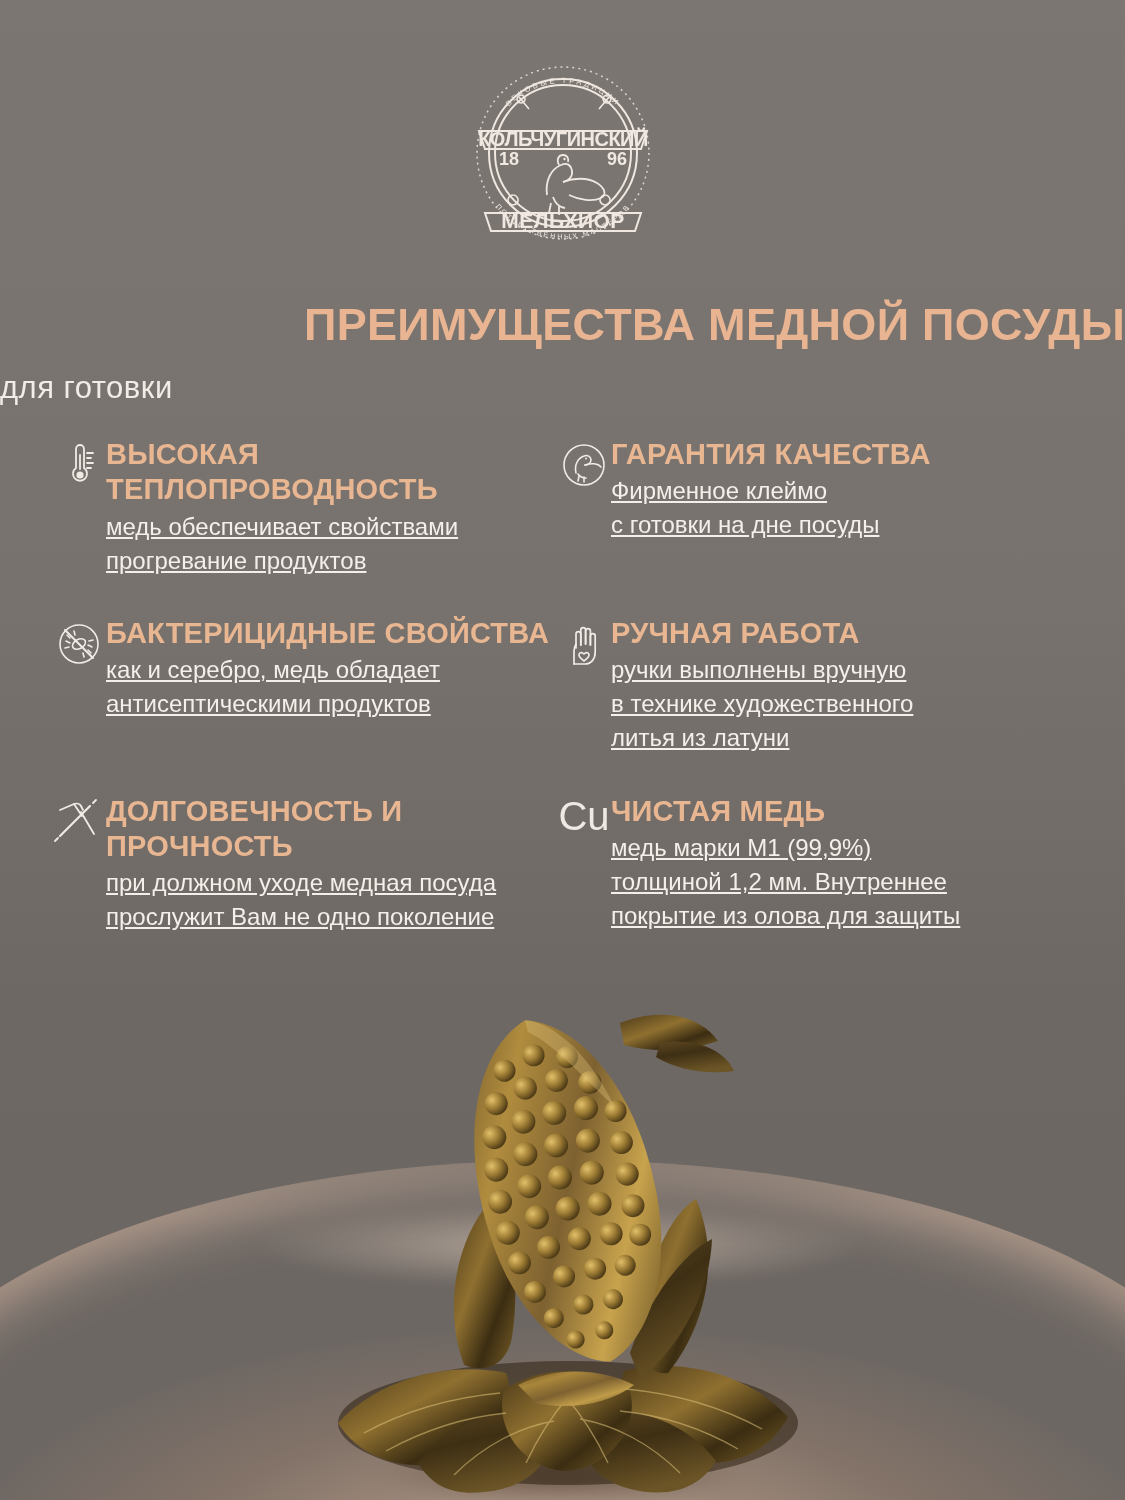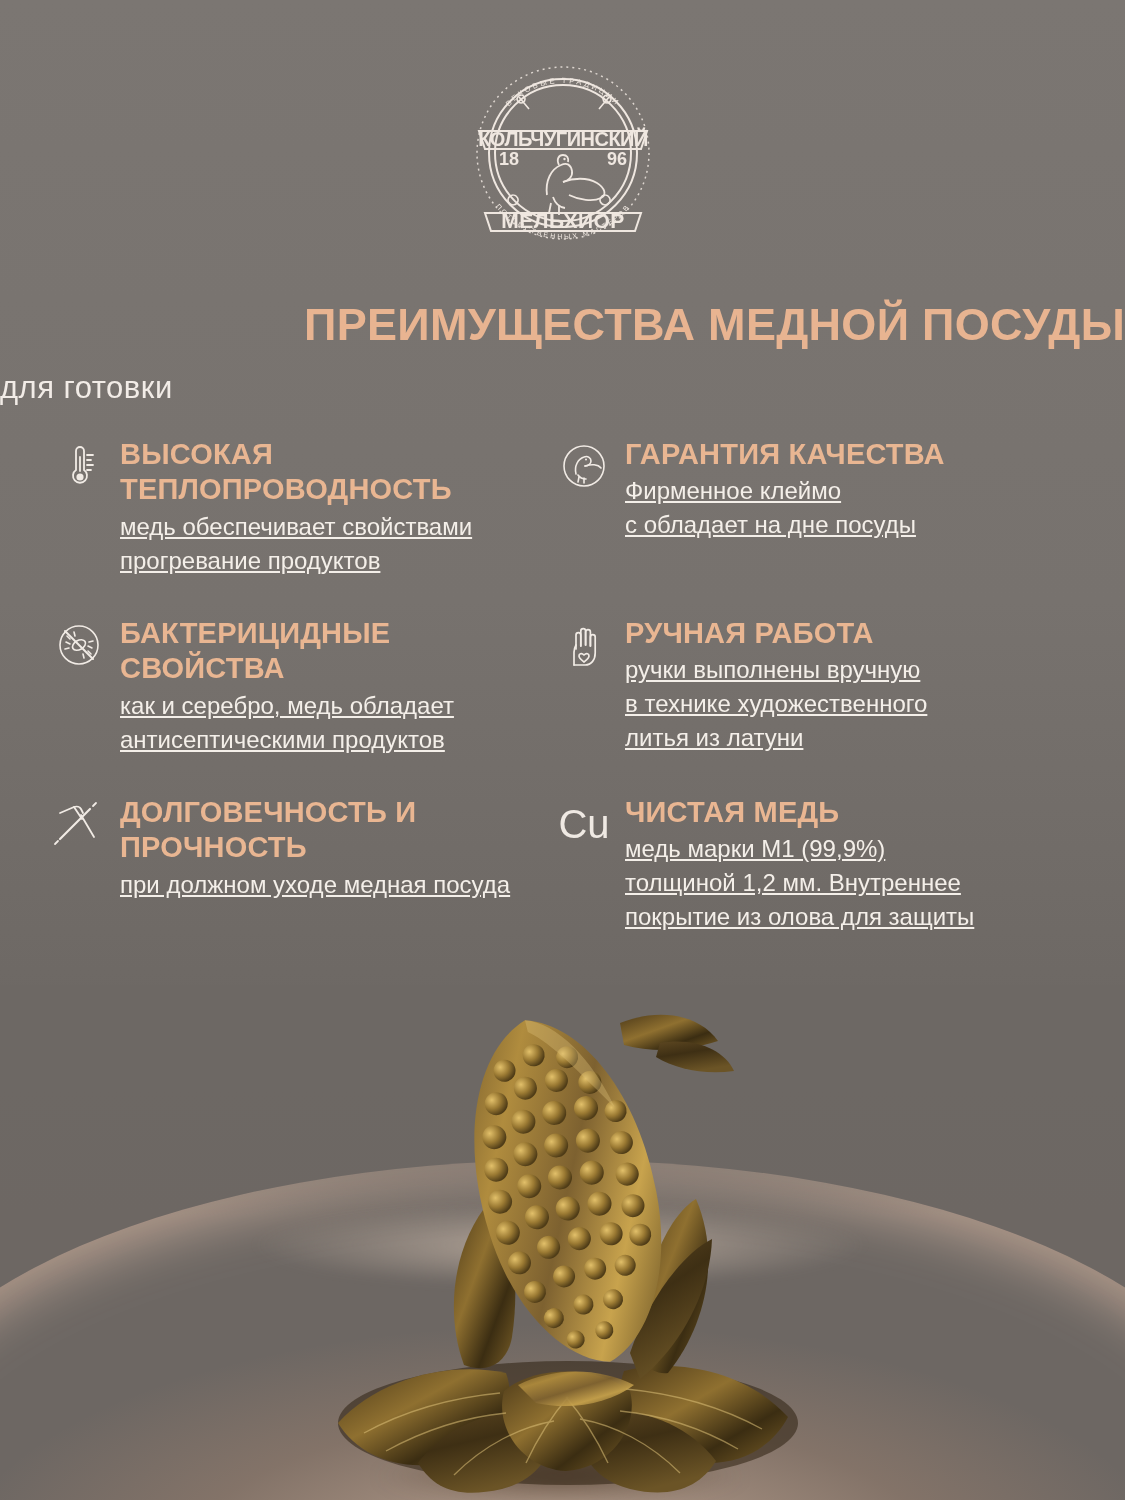--- a/index.html
+++ b/index.html
@@ -70,28 +70,27 @@
     left: 52px;
     width: 1021px;
     display: grid;
     grid-template-columns: 505px 516px;
     grid-auto-rows: min-content;
     row-gap: 38px;
   }
   .feature {
     display: flex;
     align-items: flex-start;
-    gap: 14px;
   }
   .feature .icon {
     flex: 0 0 auto;
     width: 54px;
     height: 54px;
     display: flex;
-    align-items: center;
+    align-items: flex-start;
     justify-content: center;
     margin-top: 2px;
   }
   .feature .icon svg { display: block; }
   .feature .body { flex: 1 1 auto; }
   .feat-title {
     font-size: 29px;
     font-weight: bold;
     color: #e9b692;
     text-transform: uppercase;
@@ -280,21 +279,21 @@
           <path d="M27,26 C33,24 40,24 43,28"></path>
           <path d="M20,35 C22,38 25,39 28,39"></path>
           <path d="M21,37 l-1,5 M26,38 l0,5"></path>
           <circle cx="28" cy="19.6" r="1" fill="#f1ebe5" stroke="none"></circle>
         </svg>
       </div>
       <div class="body">
         <div class="feat-title">ГАРАНТИЯ КАЧЕСТВА</div>
         <div class="feat-text">
           <span>Фирменное клеймо</span>
-          <span>с обладает на дне посуды</span>
+          <span>с готовки на дне посуды</span>
         </div>
       </div>
     </div>
 
     <div class="feature">
       <div class="icon">
         <svg width="52" height="52" viewBox="0 0 52 52" fill="none" stroke="#f1ebe5" stroke-width="1.6" stroke-linecap="round">
           <circle cx="26" cy="26" r="19"></circle>
           <g transform="translate(26,26)">
             <ellipse rx="7" ry="4.6" transform="rotate(-30)"></ellipse>
@@ -340,20 +339,21 @@
           <path d="M22,8 L30,20"></path>
           <path d="M29,16 L42,38"></path>
           <path d="M38,10 L8,40" stroke-width="2.2"></path>
           <path d="M41,7 l3,-3 M6,42 l-3,3"></path>
         </svg>
       </div>
       <div class="body">
         <div class="feat-title">ДОЛГОВЕЧНОСТЬ И ПРОЧНОСТЬ</div>
         <div class="feat-text">
           <span>при должном уходе медная посуда</span>
+          <span>прослужит Вам не одно поколение</span>
         </div>
       </div>
     </div>
 
     <div class="feature">
       <div class="icon">
         <span class="cu-mark">Cu</span>
       </div>
       <div class="body">
         <div class="feat-title">ЧИСТАЯ МЕДЬ</div>

